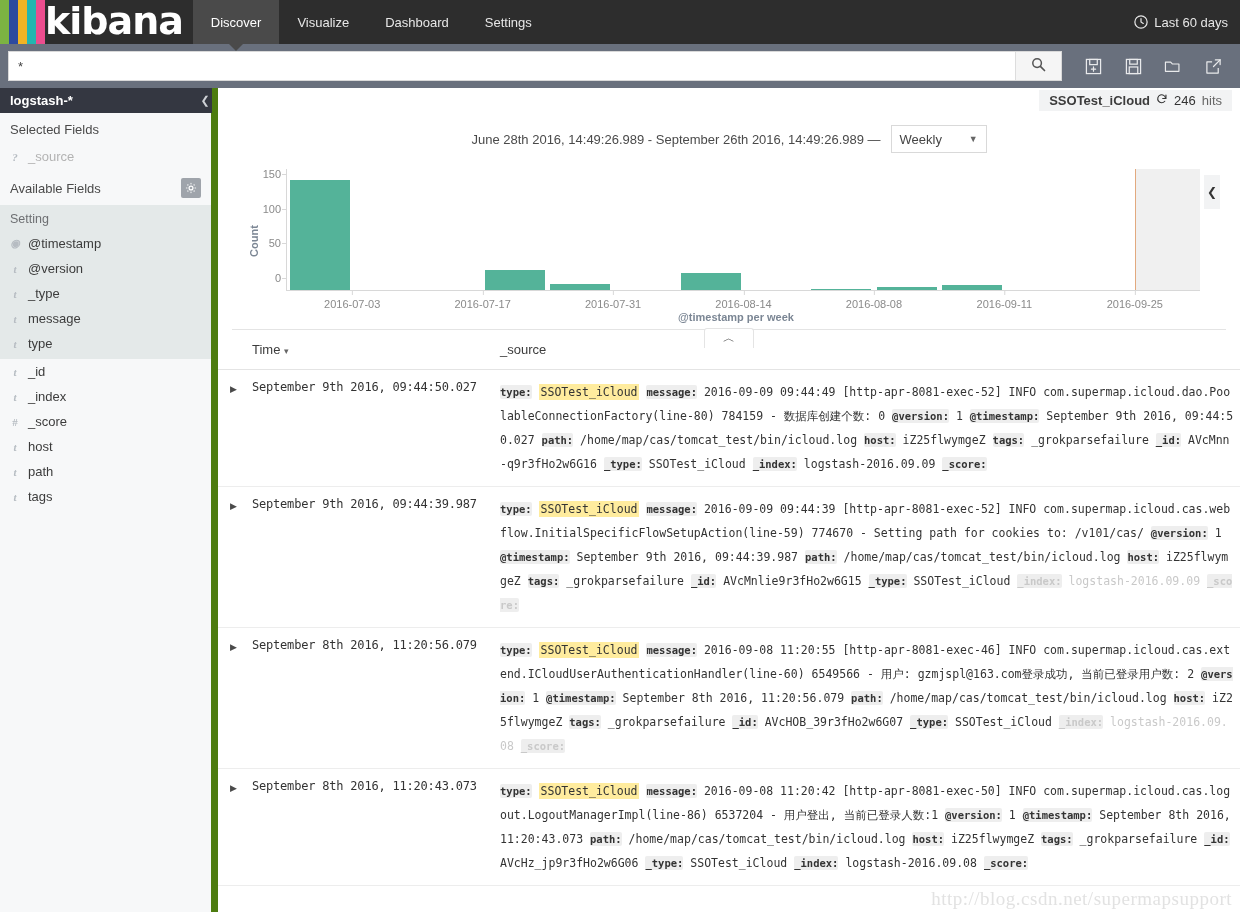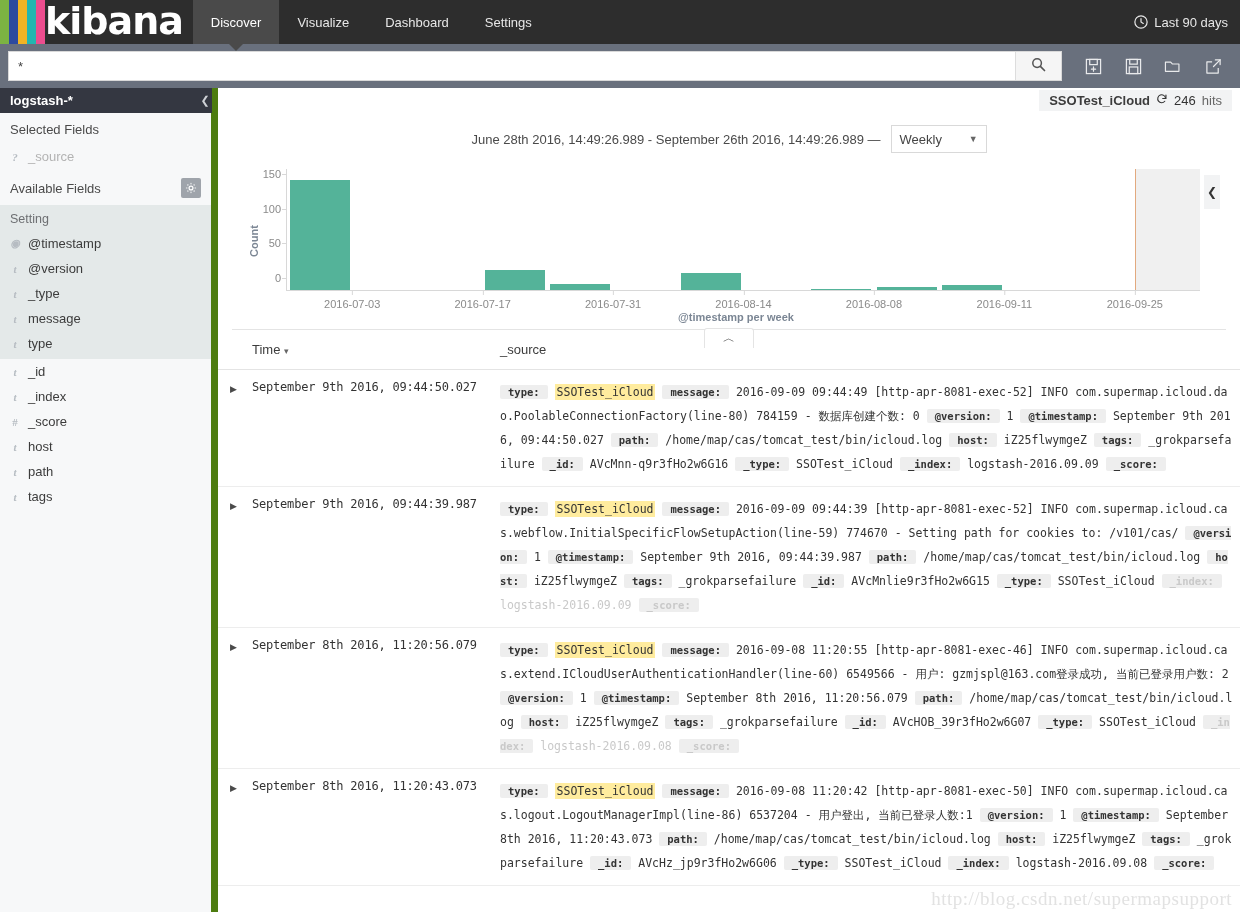--- a/index.html
+++ b/index.html
@@ -226,21 +226,21 @@
     font-size:12px; color:#333; white-space:nowrap;
     letter-spacing:-0.2px;
   }
   .src-cell {
     font-family:"DejaVu Sans Mono", monospace;
     font-size:11.5px; color:#333;
     line-height:24px; word-break:break-all;
   }
   .fk {
     background:#eeeeee; color:#333; font-weight:700;
-    font-size:10.5px; padding:1px 8px; border-radius:2px;
+    font-size:10.5px; padding:1px 0; border-radius:2px;
     font-family:"DejaVu Sans Mono", monospace;
   }
   .hl { background:#ffec9e; padding:1px 2px; }
   .fadeline { color:#c9c9c9; }
 
   .watermark {
     position:absolute; right:8px; bottom:2px;
     font-family:"Liberation Serif", serif;
     font-size:19px; color:#e2e2e2; letter-spacing:0.5px;
     pointer-events:none; user-select:none;
@@ -266,21 +266,21 @@
       <div class="navtab">Dashboard</div>
       <div class="navtab">Settings</div>
     </div>
   <div class="nav-right">
     <span class="clock-icon">
       <svg width="14" height="14" viewBox="0 0 16 16">
         <circle cx="8" cy="8" r="7" fill="none" stroke="#e7e7e7" stroke-width="1.4"></circle>
         <path d="M8 4.2 V8 L10.6 9.6" fill="none" stroke="#e7e7e7" stroke-width="1.4" stroke-linecap="round"></path>
       </svg>
     </span>
-    <span>Last 90 days</span>
+    <span>Last 60 days</span>
   </div>
 </div>
 
 <div class="querybar">
   <div class="query-input-wrap">
     <input class="query-input" type="text" value="*" style="">
     <div class="query-btn">
       <span>
         <svg width="15" height="15" viewBox="0 0 16 16">
           <circle cx="6.5" cy="6.5" r="4.6" fill="none" stroke="#555" stroke-width="1.6"></circle>

